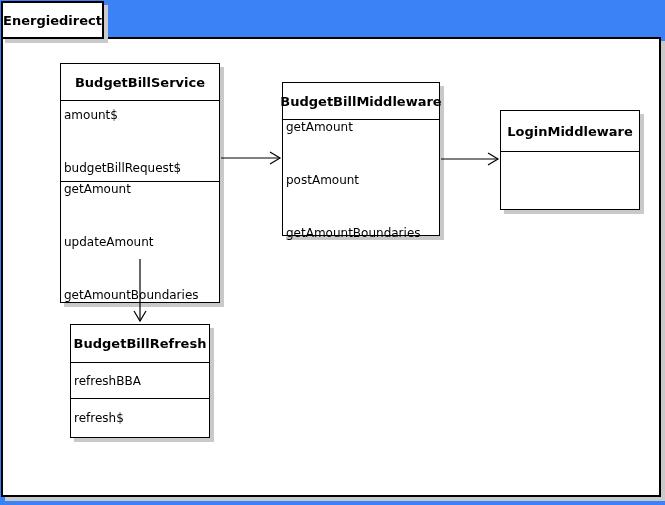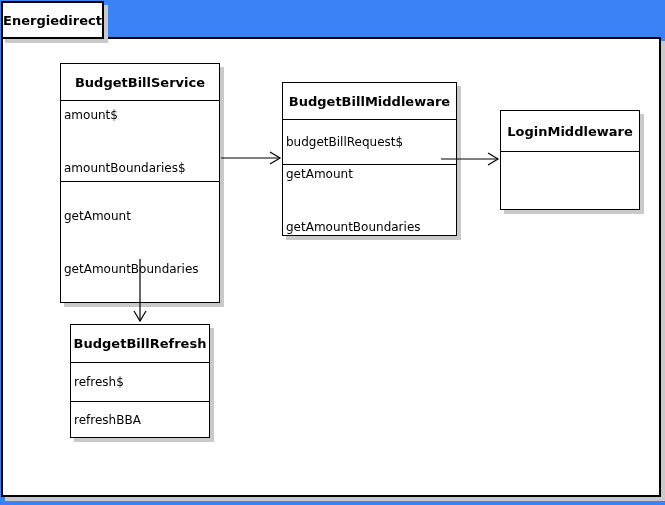--- a/index.html
+++ b/index.html
@@ -99,51 +99,50 @@
 
   <div class="frame-tab">
     <span class="tab-label">Energiedirect</span>
   </div>
   <div class="frame-body"></div>
 
   <div class="uml-class" style="left:60px; top:63px; width:160px; height:240px;">
     <div class="class-title" style="height:36px;">BudgetBillService</div>
     <div class="compartment" style="height:81px;">
       <div class="member-line">amount$</div>
-      <div class="member-line">amountBoundaries$</div>
+      <div class="member-line">budgetBillRequest$</div>
     </div>
     <div class="compartment" style="flex:1 1 auto;">
       <div class="member-line">getAmount</div>
+      <div class="member-line">updateAmount</div>
       <div class="member-line">getAmountBoundaries</div>
     </div>
   </div>
 
-  <div class="uml-class" style="left:282px; top:82px; width:175px; height:154px;">
+  <div class="uml-class" style="left:282px; top:82px; width:158px; height:154px;">
     <div class="class-title" style="height:36px;">BudgetBillMiddleware</div>
-    <div class="compartment" style="height:45px;">
-      <div class="member-line">budgetBillRequest$</div>
-    </div>
     <div class="compartment" style="flex:1 1 auto;">
       <div class="member-line">getAmount</div>
+      <div class="member-line">postAmount</div>
       <div class="member-line">getAmountBoundaries</div>
     </div>
   </div>
 
   <div class="uml-class" style="left:500px; top:110px; width:140px; height:100px;">
     <div class="class-title" style="height:40px;">LoginMiddleware</div>
     <div class="compartment" style="flex:1 1 auto;"></div>
   </div>
 
   <div class="uml-class" style="left:70px; top:324px; width:140px; height:114px;">
     <div class="class-title" style="height:37px;">BudgetBillRefresh</div>
+    <div class="compartment" style="flex:1 1 auto;">
+      <div class="member-line">refreshBBA</div>
+    </div>
     <div class="compartment" style="height:39px;">
       <div class="member-line">refresh$</div>
-    </div>
-    <div class="compartment" style="flex:1 1 auto;">
-      <div class="member-line">refreshBBA</div>
     </div>
   </div>
 
   <svg class="arrows" viewBox="0 0 665 505" xmlns="http://www.w3.org/2000/svg">
 
     <g stroke="#000000" stroke-width="1.2" fill="none">
       <line x1="221" y1="158" x2="280" y2="158"></line>
       <polyline points="270,152 280,158 270,164"></polyline>
     </g>
 

